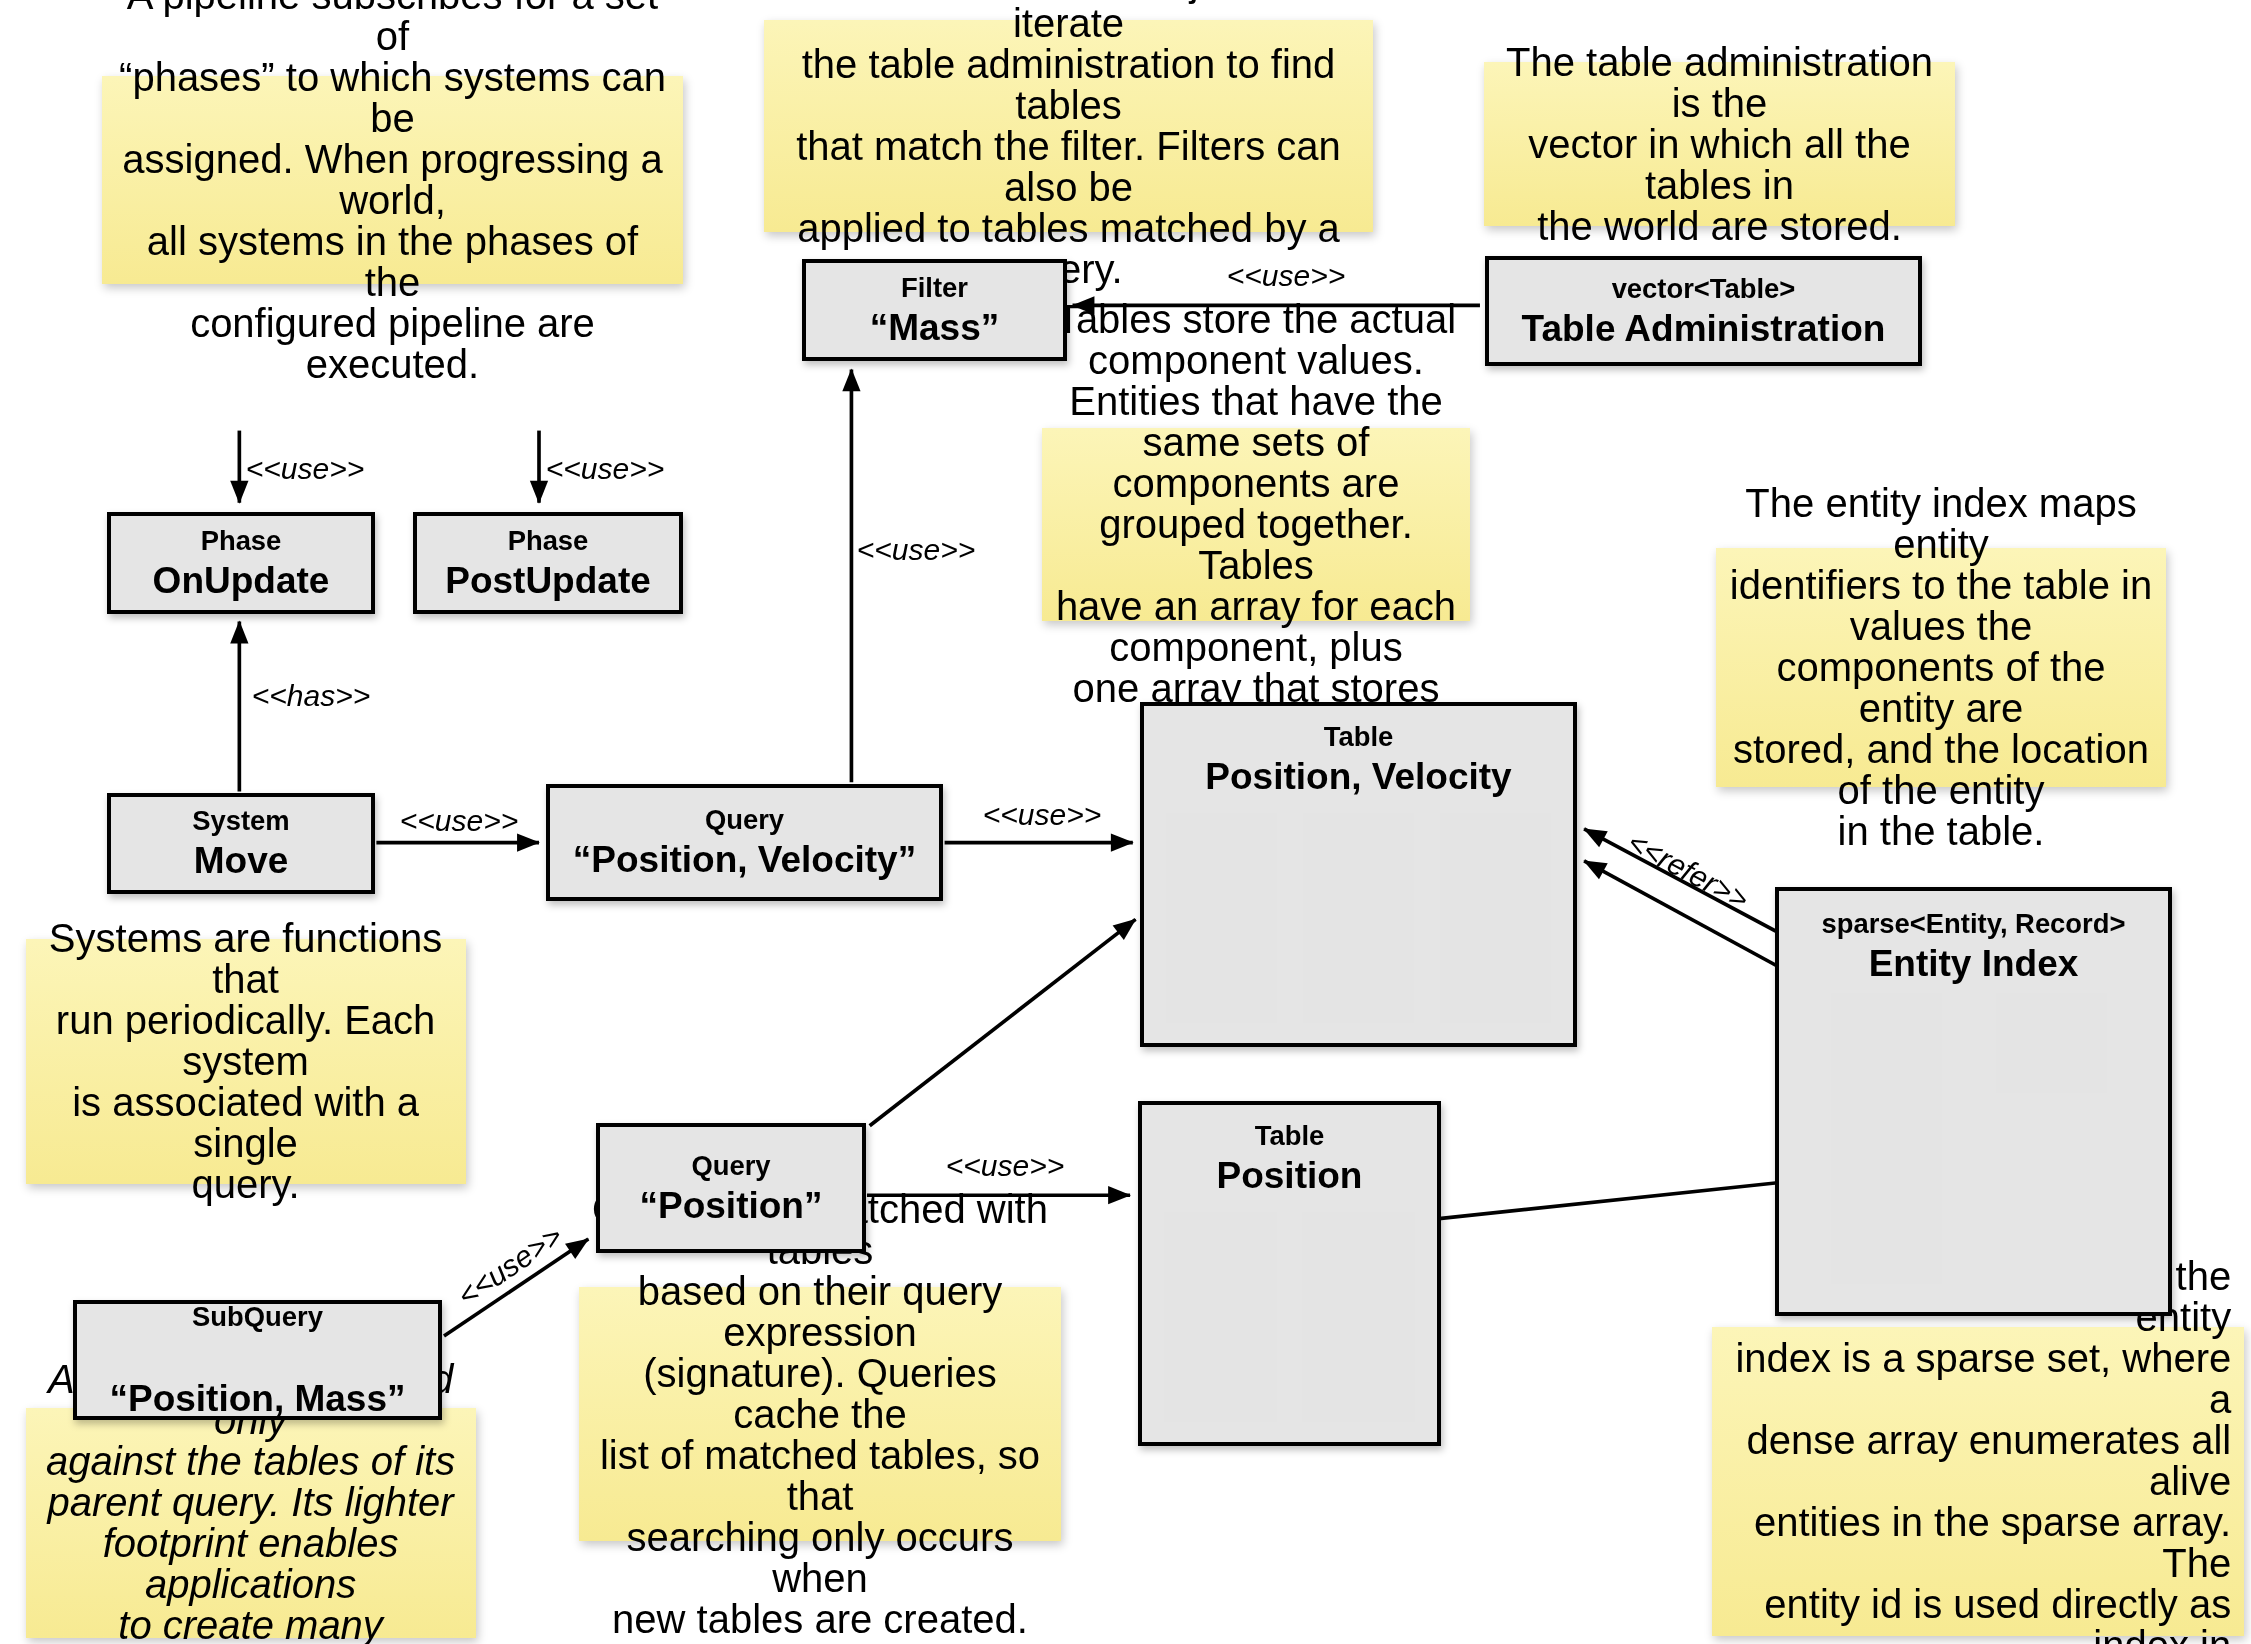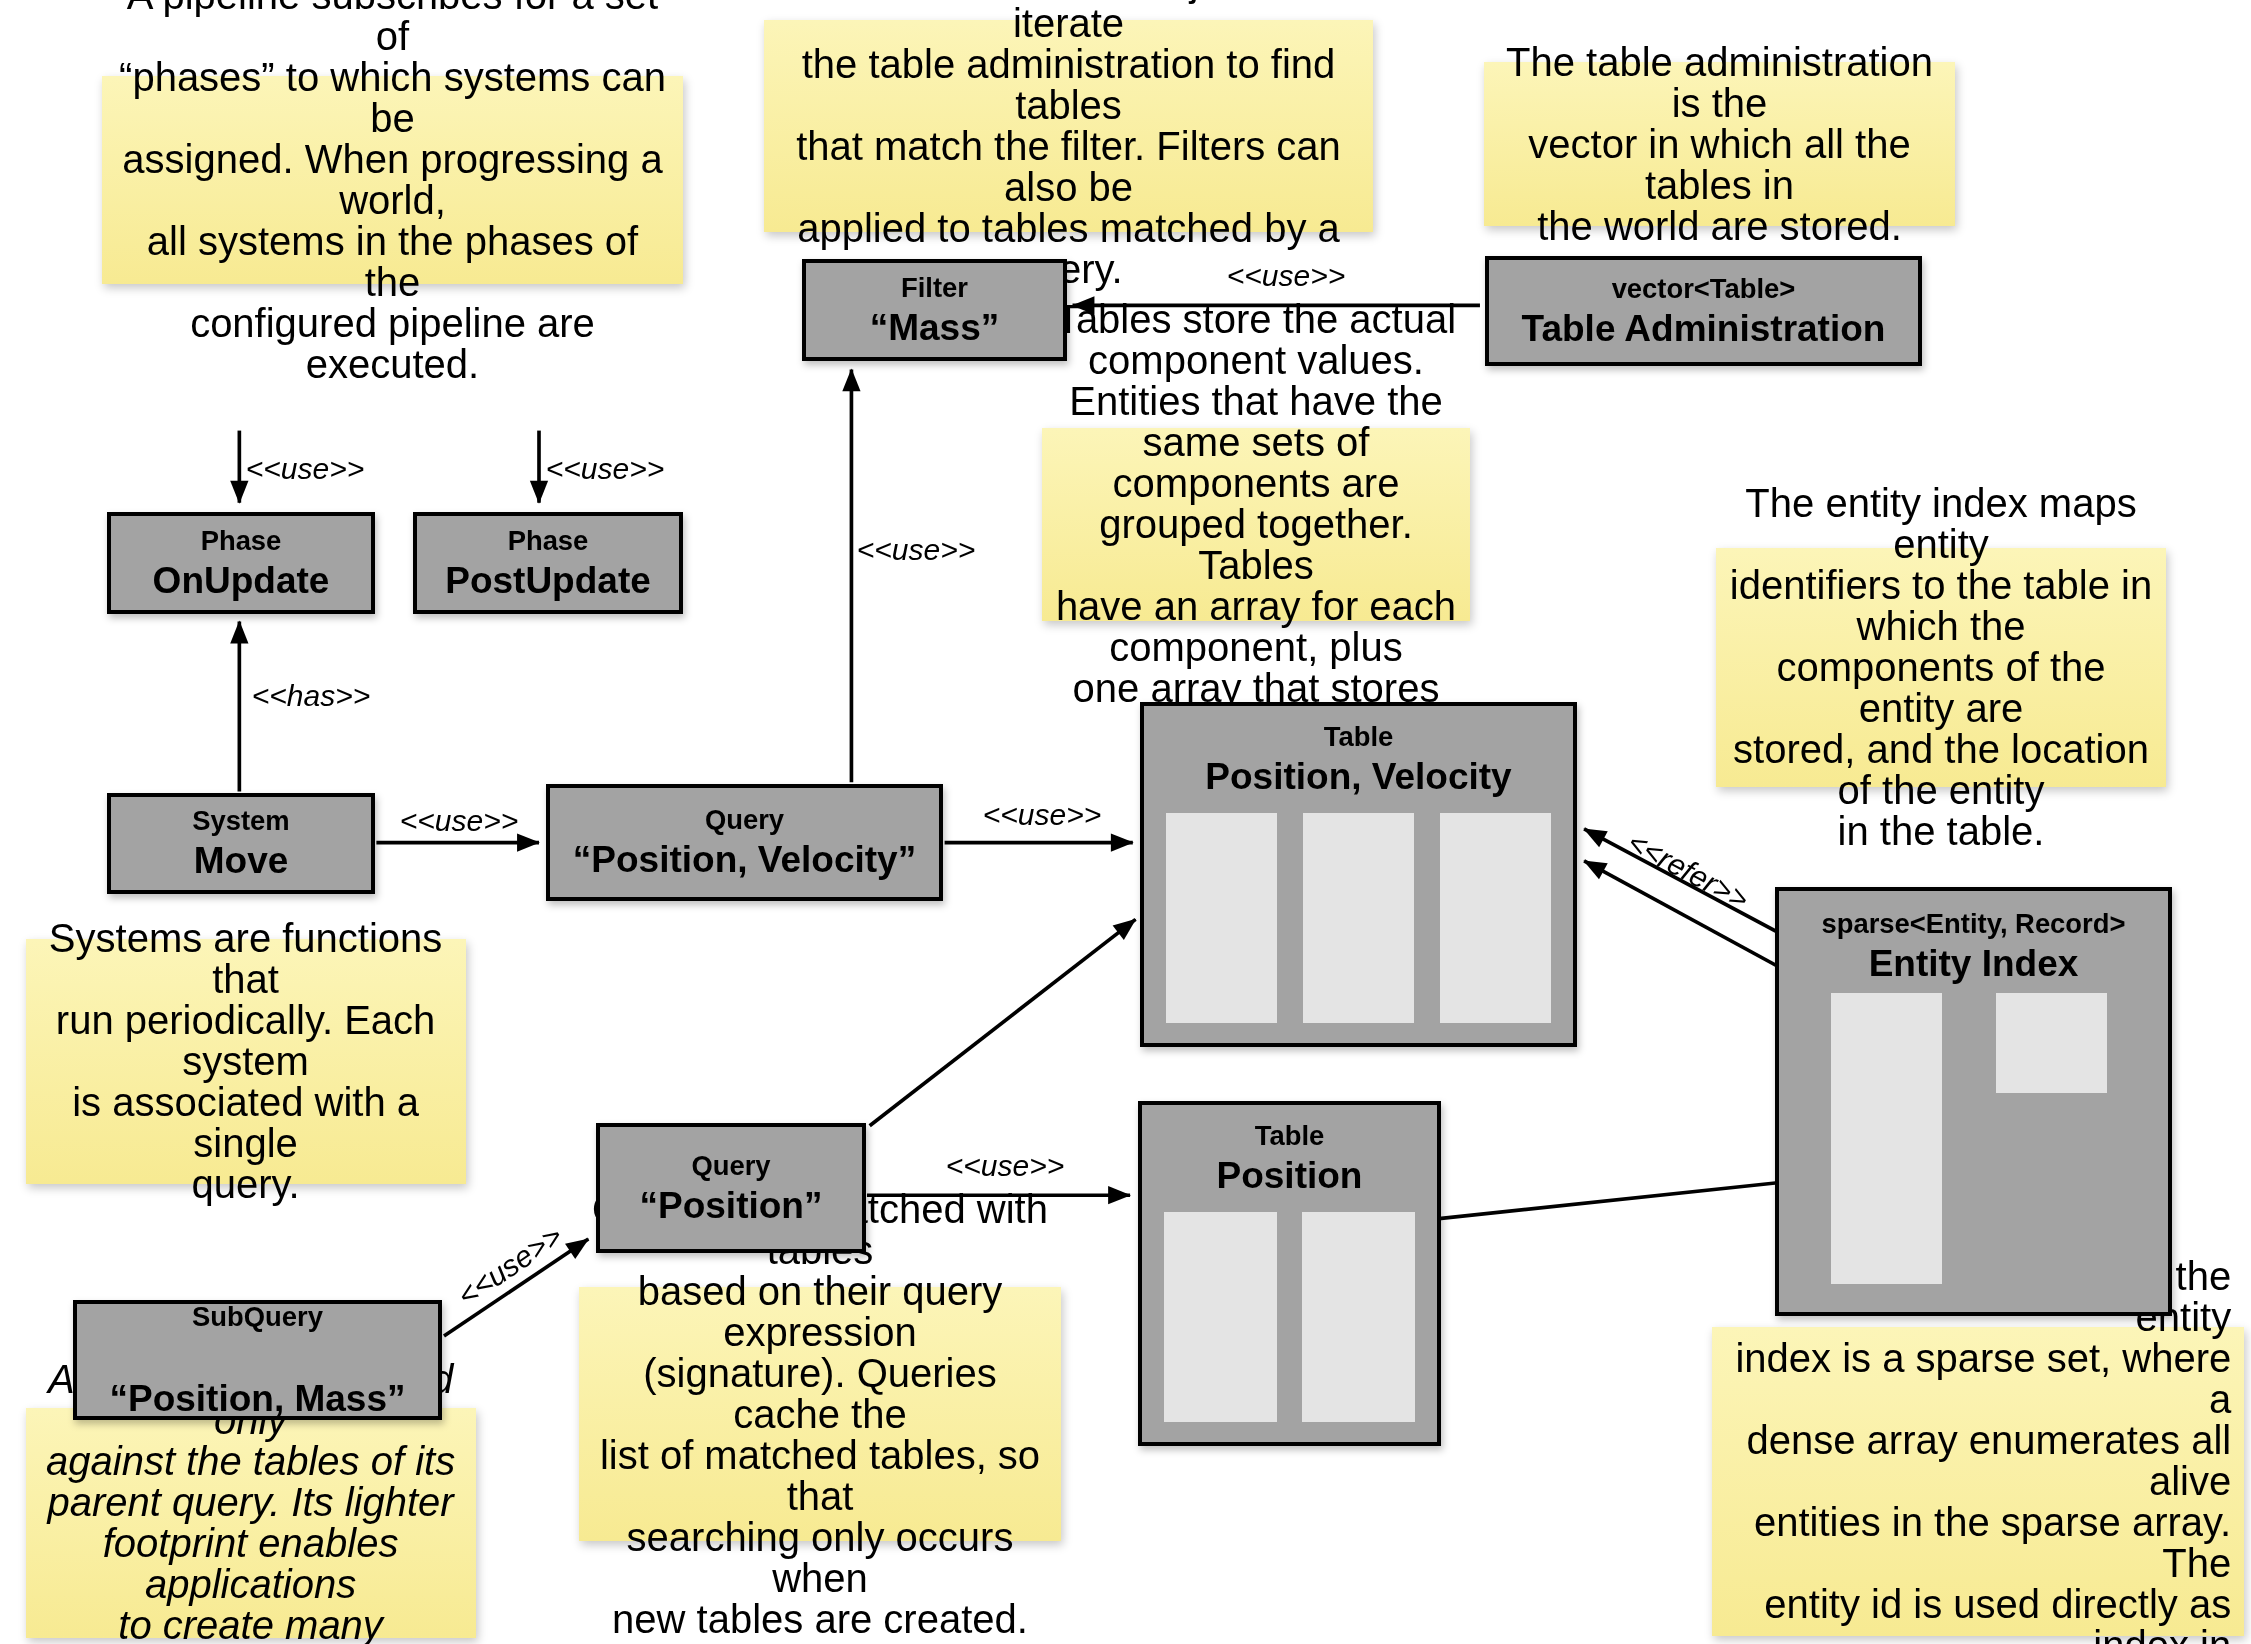--- a/index.html
+++ b/index.html
@@ -23,21 +23,21 @@
     text-align: center;
     font-size: 40px;
     line-height: 41px;
     white-space: pre-line;
     padding: 7.3px 12.8px;
     box-sizing: border-box;
   }
   
   .uml-box {
     position: absolute;
-    background: #a3a3a3;
+    background: #e5e5e5;
     border: 4.6px solid #000;
     box-sizing: border-box;
     box-shadow: 1.8px 3.7px 7.3px rgba(0,0,0,0.25);
     display: flex;
     flex-direction: column;
     align-items: center;
     justify-content: center;
     text-align: center;
   }
   .box-type { font-size: 27.4px; font-weight: bold; line-height: 35px; }
@@ -119,21 +119,21 @@
 applied to tables matched by a query.</div>
   <div class="note" style="left:1484px; top:62px; width:471px; height:164px;">The table administration is the
 vector in which all the tables in
 the world are stored.</div>
   <div class="note" style="left:1042px; top:428px; width:428px; height:193px;">Tables store the actual component values.
 Entities that have the same sets of
 components are grouped together. Tables
 have an array for each component, plus
 one array that stores entity ids.</div>
   <div class="note" style="left:1716px; top:548px; width:450px; height:239px;">The entity index maps entity
-identifiers to the table in which the
+identifiers to the table in values the
 components of the entity are
 stored, and the location of the entity
 in the table.</div>
   <div class="note" style="left:25.6px; top:939px; width:440px; height:245px;">Systems are functions that
 run periodically. Each system
 is associated with a single
 query.</div>
   <div class="note" style="left:579px; top:1287px; width:482px; height:254px;">Queries are matched with tables
 based on their query expression
 (signature). Queries cache the

